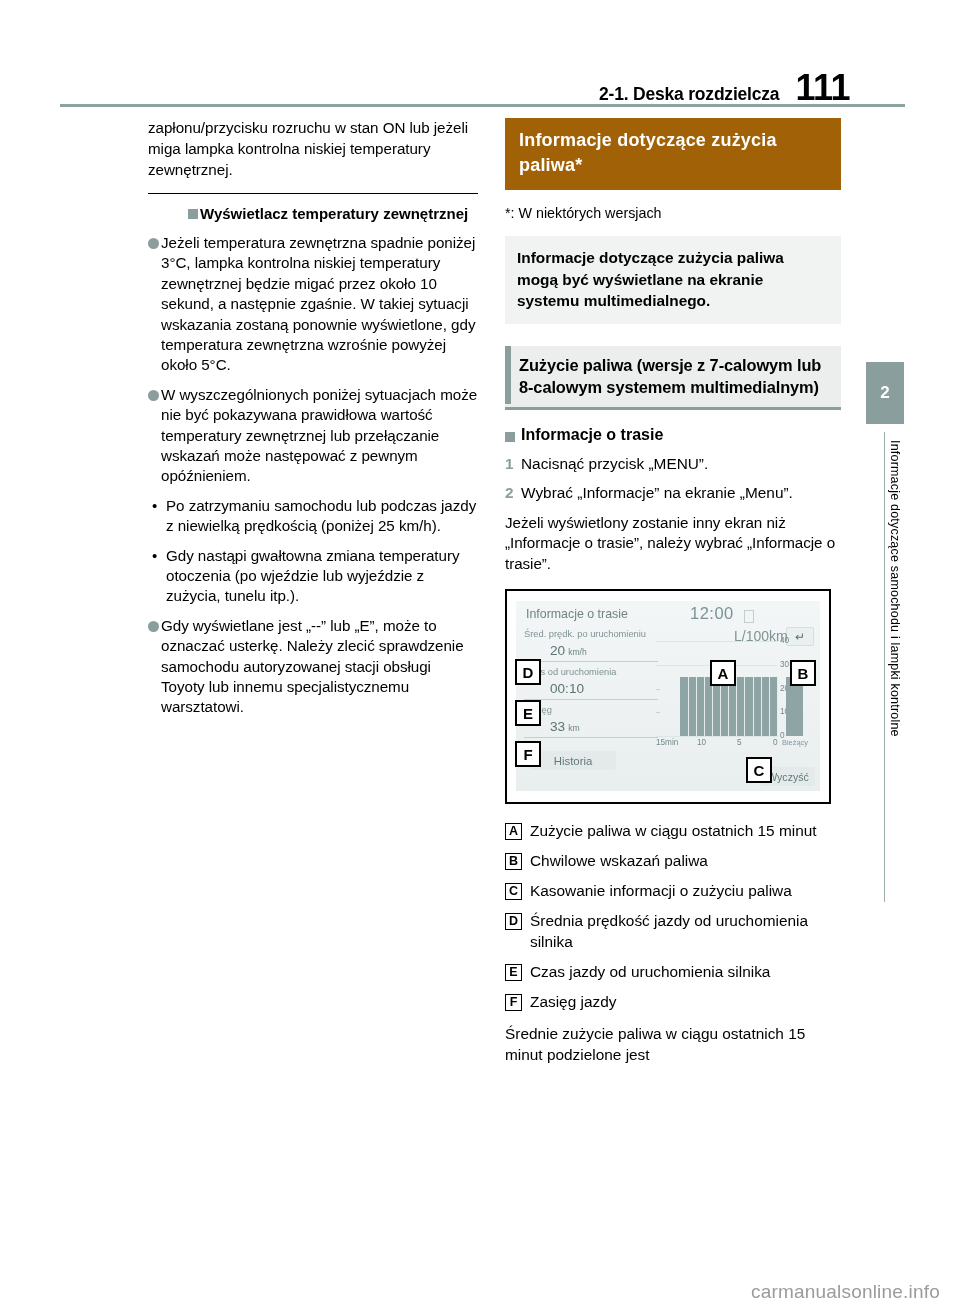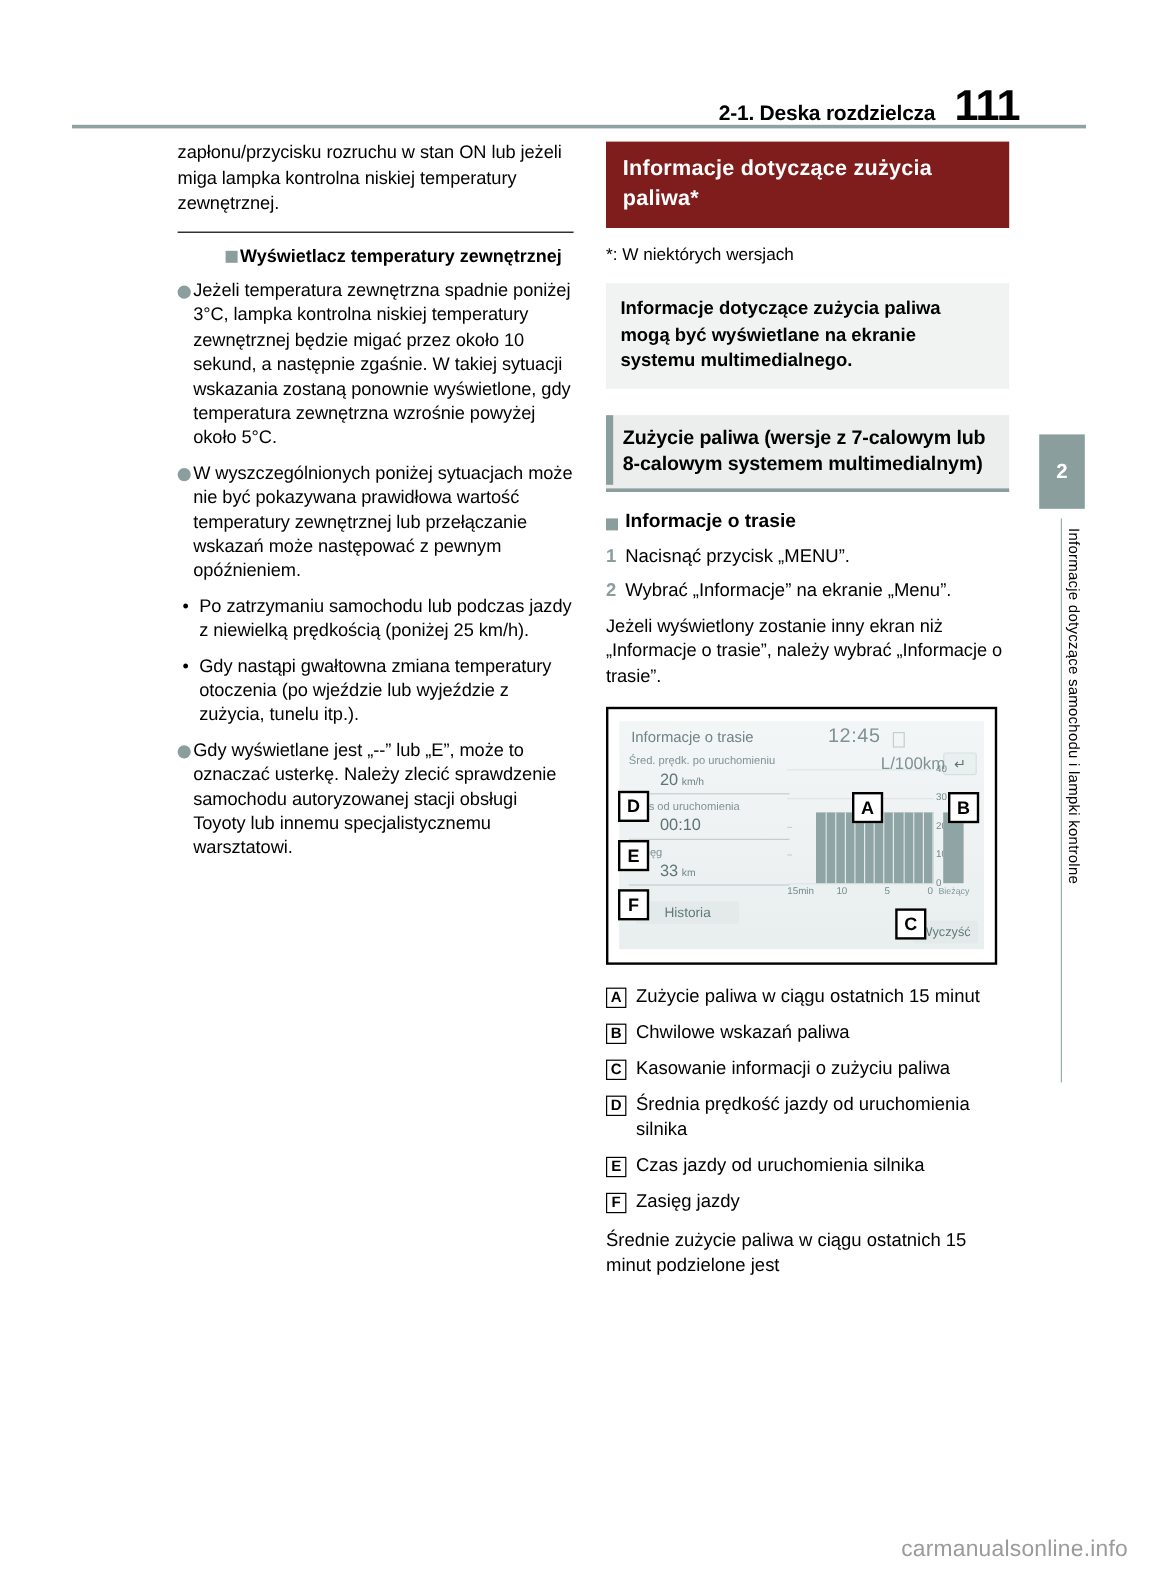--- a/index.html
+++ b/index.html
@@ -163,21 +163,21 @@
     text-align: left;
   }
   .dash-row .txt {
     font-size: 15.2px;
     line-height: 20.4px;
     letter-spacing: -0.05px;
   }
 
   
   .section-banner {
-    background: #7f1d1d;
+    background: #a16207;
     color: #ffffff;
     font-size: 18px;
     font-weight: bold;
     line-height: 25px;
     padding: 10px 14px 12px 14px;
     letter-spacing: 0.2px;
     box-sizing: border-box;
   }
   .footnote {
     font-size: 14.3px;
@@ -503,21 +503,21 @@
     <span class="step-num">2</span>
     <span class="txt">Wybrać „Informacje” na ekranie „Menu”.</span>
   </div>
 
   <p class="body-text" style="margin-top:9px;">Jeżeli wyświetlony zostanie inny ekran niż „Informacje o trasie”, należy wybrać „Informacje o trasie”.</p>
 
   <div class="illustration">
     <div class="hu-screen">
 
       <div class="hu-title">Informacje o trasie</div>
-      <div class="hu-clock">12:45</div>
+      <div class="hu-clock">12:00</div>
       <div class="hu-clock-icon"></div>
 
       <div class="hu-left">
         <div class="hu-field-label">Śred. prędk. po uruchomieniu</div>
         <div class="hu-field-value">
           <span class="num">20</span><span class="unit">km/h</span>
         </div>
 
         <div class="hu-field-label">Czas od uruchomienia</div>
         <div class="hu-field-value">

